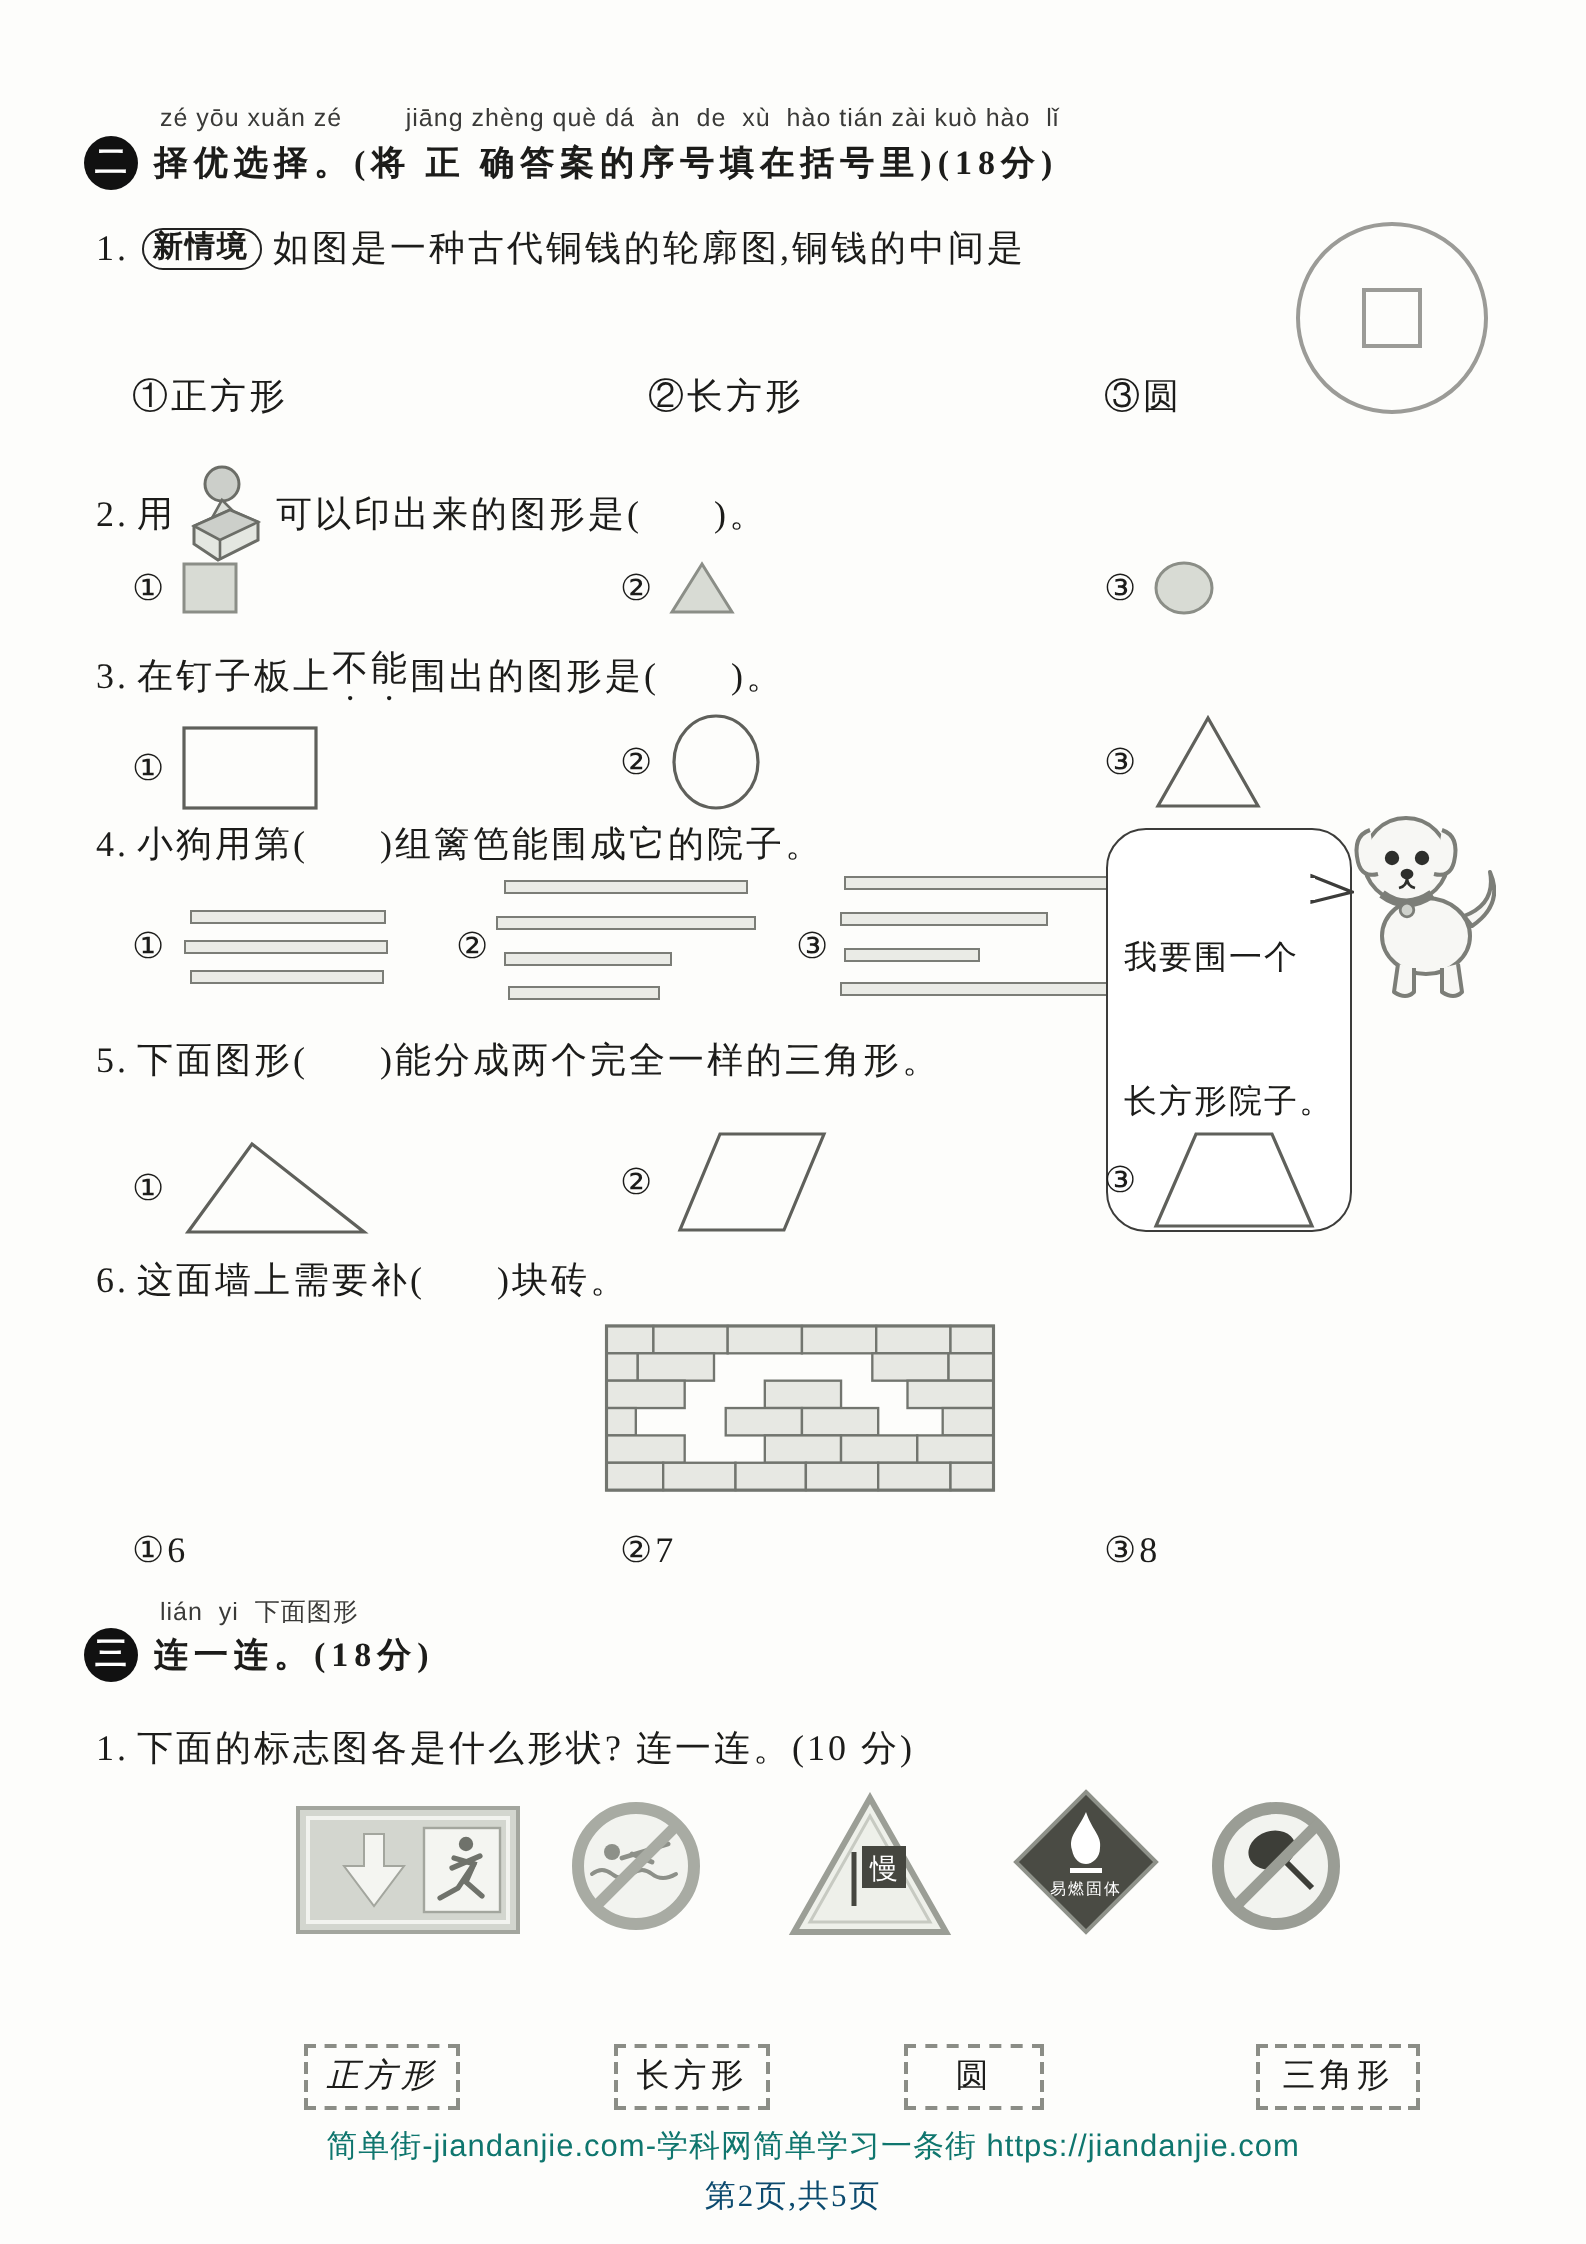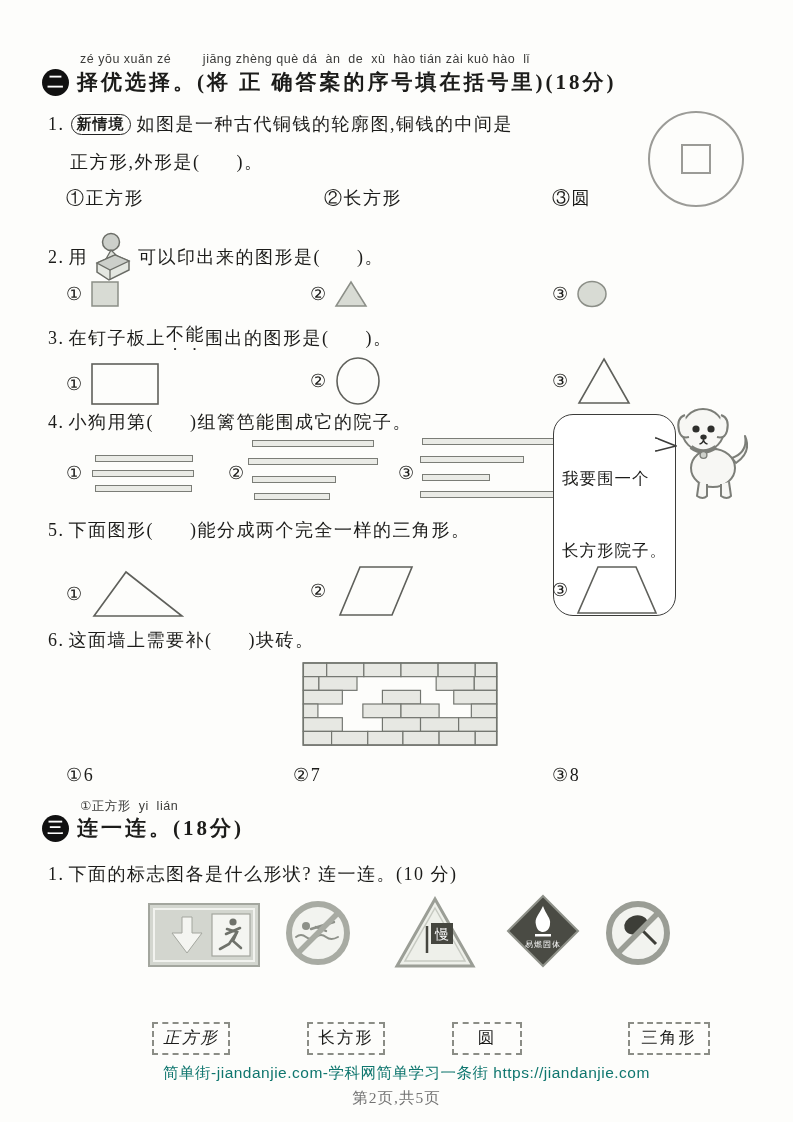--- a/index.html
+++ b/index.html
@@ -12,21 +12,21 @@
   .pinyin{
     font-family:"Liberation Sans","DejaVu Sans",sans-serif;
     font-size:12.5px;color:#3a3a38;white-space:pre;letter-spacing:0.5px;
   }
   .sec-header{display:flex;align-items:center;gap:8px;}
   .badge-num{
     display:inline-flex;align-items:center;justify-content:center;
     width:27px;height:27px;border-radius:50%;background:#111;color:#fff;
     font-size:16px;font-weight:bold;flex:0 0 auto;
   }
-  .sec-title{font-size:21px;font-weight:bold;letter-spacing:3px;white-space:pre;}
+  .sec-title{font-size:17px;font-weight:bold;letter-spacing:3px;white-space:pre;}
   .qline{font-size:18px;letter-spacing:1.5px;white-space:pre;display:flex;align-items:center;}
   .qnum{margin-right:4px;}
   .tag-badge{
     display:inline-block;border:1.6px solid #222;border-radius:11px;
     font-size:15px;font-weight:bold;padding:1px 5px;margin:0 6px 0 2px;
     letter-spacing:1px;line-height:17px;
   }
   .opt{font-size:18px;letter-spacing:1.5px;white-space:pre;display:flex;align-items:center;gap:6px;}
   .emph{text-emphasis:filled dot;-webkit-text-emphasis:filled dot;text-emphasis-position:under left;-webkit-text-emphasis-position:under;}
   .fence{position:absolute;height:5px;background:#eaebe6;border:1px solid #7b7d77;}
@@ -37,39 +37,38 @@
   }
   .bubble-tail{position:absolute;}
   .shape-label{
     border:2px dashed #8b8d86;background:#fdfdfb;font-size:16.5px;
     letter-spacing:2px;text-align:center;line-height:27px;height:29px;
   }
   .footer-site{
     width:793px;text-align:center;color:#0f766e;font-size:15.5px;
     font-family:"Liberation Sans","DejaVu Sans",sans-serif;letter-spacing:0.5px;padding-left:10px;
   }
-  .footer-page{width:793px;text-align:center;color:#737373;font-size:15.5px;letter-spacing:1px;}
+  .footer-page{width:793px;text-align:center;color:#0c4a6e;font-size:15.5px;letter-spacing:1px;}
 </style>
 </head>
 <body>
 
 <div class="page">
 
   <div class="abs pinyin" style="left:80px;top:52px;">zé yōu xuǎn zé        jiāng zhèng què dá  àn  de  xù  hào tián zài kuò hào  lǐ</div>
   <div class="abs sec-header" style="left:42px;top:68px;">
     <span class="badge-num">二</span>
     <span class="sec-title">择优选择。(将 正 确答案的序号填在括号里)(18分)</span>
   </div>
 
   <div class="abs qline" style="left:48px;top:112px;">
     <span class="qnum">1.</span>
     <span class="tag-badge">新情境</span>
     <span>如图是一种古代铜钱的轮廓图,铜钱的中间是</span>
   </div>
-  <div class="abs qline" style="left:70px;top:150px;">正方形,外形是(      )。</div>
   <div class="abs opt" style="left:66px;top:186px;">①正方形</div>
   <div class="abs opt" style="left:324px;top:186px;">②长方形</div>
   <div class="abs opt" style="left:552px;top:186px;">③圆</div>
   <svg class="abs" style="left:645px;top:108px;" width="102" height="102" viewBox="0 0 102 102">
     <circle cx="51" cy="51" r="47" fill="none" stroke="#9b9b97" stroke-width="2"></circle>
     <rect x="37" y="37" width="28" height="28" fill="none" stroke="#9b9b97" stroke-width="2"></rect>
   </svg>
 
   <div class="abs qline" style="left:48px;top:232px;">
     <span class="qnum">2.</span>
@@ -238,24 +237,24 @@
       <rect x="1" y="71" width="29" height="14"></rect>
         <rect x="30" y="71" width="37" height="14"></rect>
         <rect x="67" y="71" width="36" height="14"></rect>
         <rect x="103" y="71" width="37" height="14"></rect>
         <rect x="140" y="71" width="37" height="14"></rect>
         <rect x="177" y="71" width="22" height="14"></rect>
     </g>
     <rect x="1" y="1" width="198" height="84" fill="none" stroke="#72756f" stroke-width="1.6"></rect>
   </svg>
   <div class="abs opt" style="left:66px;top:764px;">①6</div>
-  <div class="abs opt" style="left:293px;top:764px;">②7</div>
+  <div class="abs opt" style="left:310px;top:764px;">②7</div>
   <div class="abs opt" style="left:552px;top:764px;">③8</div>
 
-  <div class="abs pinyin" style="left:80px;top:798px;">①正方形  yi  lián</div>
+  <div class="abs pinyin" style="left:80px;top:798px;">lián  yi  下面图形</div>
   <div class="abs sec-header" style="left:42px;top:814px;">
     <span class="badge-num">三</span>
     <span class="sec-title">连一连。(18分)</span>
   </div>
   <div class="abs qline" style="left:48px;top:862px;">
     <span class="qnum">1.</span>
     <span>下面的标志图各是什么形状? 连一连。(10 分)</span>
   </div>
 
   <svg class="abs" style="left:148px;top:903px;" width="112" height="64" viewBox="0 0 112 64">

